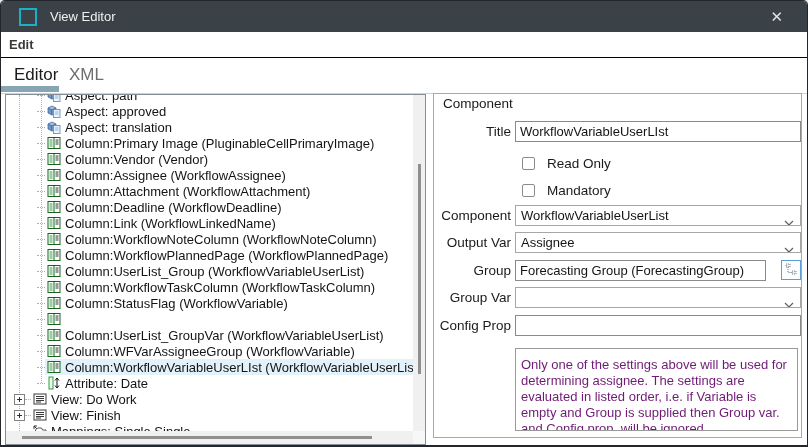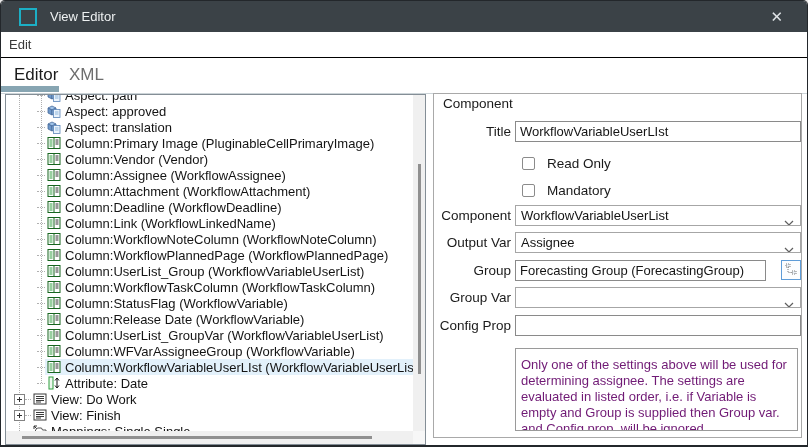--- a/index.html
+++ b/index.html
@@ -4,21 +4,21 @@
 <style>
   html,body{margin:0;padding:0;background:#e9e9e9;font-family:"Liberation Sans",sans-serif;}
   #win{position:relative;width:808px;height:447px;background:#fff;border:1px solid #23272b;
        border-bottom-width:2px;box-sizing:border-box;overflow:hidden;border-radius:5px 5px 0 0;}
   
   #titlebar{position:absolute;left:0;top:0;right:0;height:31px;background:#3b4247;display:flex;align-items:center;}
   #appicon{width:14px;height:14px;border:2px solid #1cafc5;margin-left:18px;flex:none;}
   #wintitle{color:#eef1f2;font-size:13px;margin-left:13px;}
   #closebtn{margin-left:auto;margin-right:24px;color:#dfe3e6;font-size:15px;line-height:15px;cursor:default;}
   
-  #menubar{position:absolute;left:0;top:31px;right:0;height:25px;background:#fff;border-bottom:6px solid #000000;display:flex;align-items:center;}
+  #menubar{position:absolute;left:0;top:31px;right:0;height:25px;background:#fff;border-bottom:6px solid #000000;display:flex;align-items:center;font-weight:bold;}
   .menu-item{font-size:13px;color:#3a3a3a;padding:0 8px;}
   
   #tabbar{position:absolute;left:0;top:57px;right:0;height:35px;background:#fff;border-bottom:1px solid #ccd4d8;}
   .tab{position:absolute;top:7px;font-size:17px;}
   .tab.active{color:#1a1a1a;}
   .tab.inactive{color:#6e6e6e;}
   #tab-underline{position:absolute;left:0;bottom:1px;width:58px;height:6px;background:#87a5b2;}
   
   #treepanel{position:absolute;left:4px;top:93px;width:421px;height:351px;border:1px solid #848e96;background:#fff;box-sizing:border-box;}
   #treeinner{position:absolute;left:0;top:0;right:0;bottom:0;overflow:hidden;}
@@ -303,21 +303,20 @@
       <span class="conn"></span>
       <span class="row-body">
         <span class="ticon">
                 <svg width="14" height="14">
                   <rect x="1" y="1.5" width="12" height="11" fill="#fff" stroke="#17651f"></rect>
                   <line x1="7" y1="1.5" x2="7" y2="12.5" stroke="#17651f"></line>
                   <path d="M2.5 4 h3 M2.5 6 h3 M2.5 8 h3 M2.5 10 h3" stroke="#2f9e3f"></path>
                   <path d="M8.5 4 h3 M8.5 6 h3 M8.5 8 h3" stroke="#333"></path>
                 </svg>
               </span>
-        <span class="tlbl">Column:Release Date (WorkflowVariable)</span>
       </span>
     </div>
           <div class="trow d2" style="top: 232px;">
 
       <span class="conn"></span>
       <span class="row-body">
         <span class="ticon">
                 <svg width="14" height="14">
                   <rect x="1" y="1.5" width="12" height="11" fill="#fff" stroke="#17651f"></rect>
                   <line x1="7" y1="1.5" x2="7" y2="12.5" stroke="#17651f"></line>

